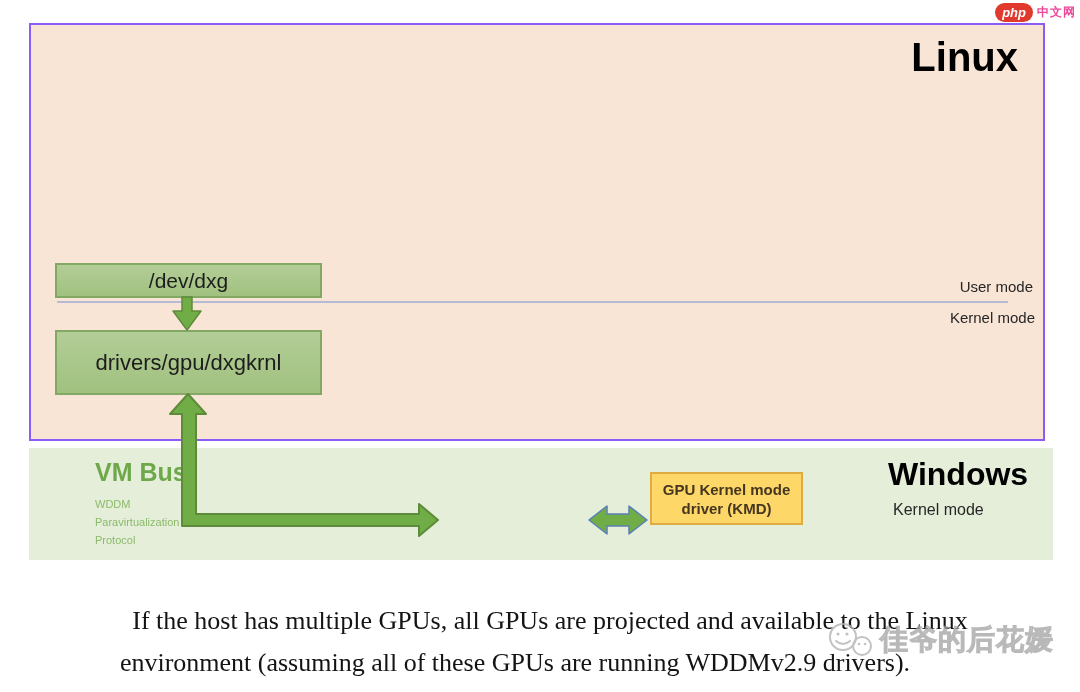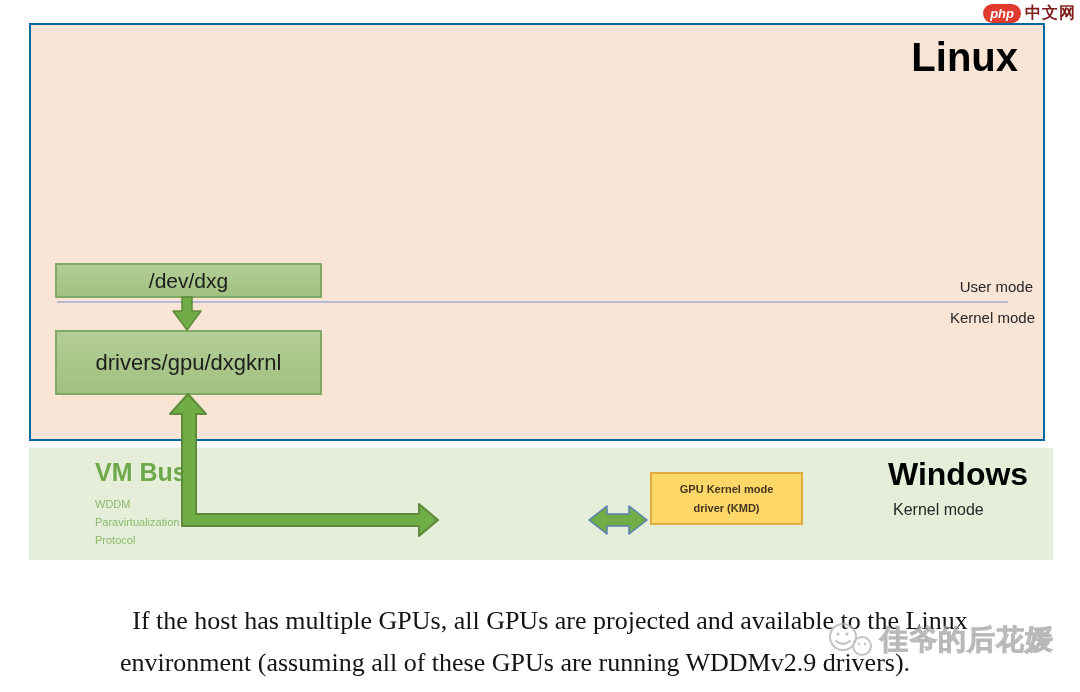--- a/index.html
+++ b/index.html
@@ -8,26 +8,26 @@
     position:relative; width:1080px; height:692px; overflow:hidden;
     font-family:"Liberation Sans", sans-serif; background:#ffffff;
   }
 
   
   .logo { position:absolute; top:3px; right:4px; display:flex; align-items:center; gap:4px; }
   .logo-pill {
     background:#e0392d; color:#fff; font-weight:bold; font-style:italic;
     font-size:13px; line-height:19px; padding:0 7px; border-radius:10px;
   }
-  .logo-cn { font-size:16px; font-weight:800; color:#7f1d1d; letter-spacing:1px; }
+  .logo-cn { font-size:12px; font-weight:800; color:#ec4899; letter-spacing:1px; }
 
   
   .linux-panel {
     position:absolute; left:29px; top:23px; width:1016px; height:418px;
-    background:#f9e5d6; border:2px solid #0369a1;
+    background:#f9e5d6; border:2px solid #8b5cf6;
   }
   .linux-title {
     position:absolute; right:25px; top:10px;
     font-size:40px; font-weight:bold; color:#000;
   }
   .greenbox {
     position:absolute; display:flex; align-items:center; justify-content:center;
     background:linear-gradient(180deg,#b3cd97 0%,#a0c17f 100%);
     border:2px solid #82a963; color:#1d1d1d;
   }
@@ -63,21 +63,21 @@
   }
   .vmbus-label { position:absolute; left:66px; top:10px; font-size:25px; font-weight:bold; color:#6fa84a; }
   .protocol-lines { position:absolute; left:66px; top:47px; font-size:11px; line-height:18px; color:#8cba6b; }
   .windows-title { position:absolute; left:859px; top:8px; font-size:32px; font-weight:bold; color:#000; }
   .kernelmode-label-windows { position:absolute; left:864px; top:53px; font-size:16px; color:#262626; }
   .dxgkrnl-box { left:410px; top:24px; width:146px; height:57px; font-size:27px; }
   .kmd-box {
     position:absolute; left:621px; top:24px; width:153px; height:53px;
     background:#fdd768; border:2px solid #e0ab40;
     display:flex; flex-direction:column; align-items:center; justify-content:center;
-    font-size:11px; font-weight:600; color:#44361f; line-height:19px;
+    font-size:15px; font-weight:600; color:#44361f; line-height:19px;
   }
   .windows-panel .greenbox { position:absolute; }
 
   
   .arrows-overlay { position:absolute; left:0; top:0; width:1080px; height:692px; z-index:5; pointer-events:none; }
 
   
   .caption {
     position:absolute; left:0; top:600px; width:1080px; text-align:center;
     font-family:"Liberation Serif", serif; font-size:26px; color:#141414; line-height:42px;padding-left:20px;

